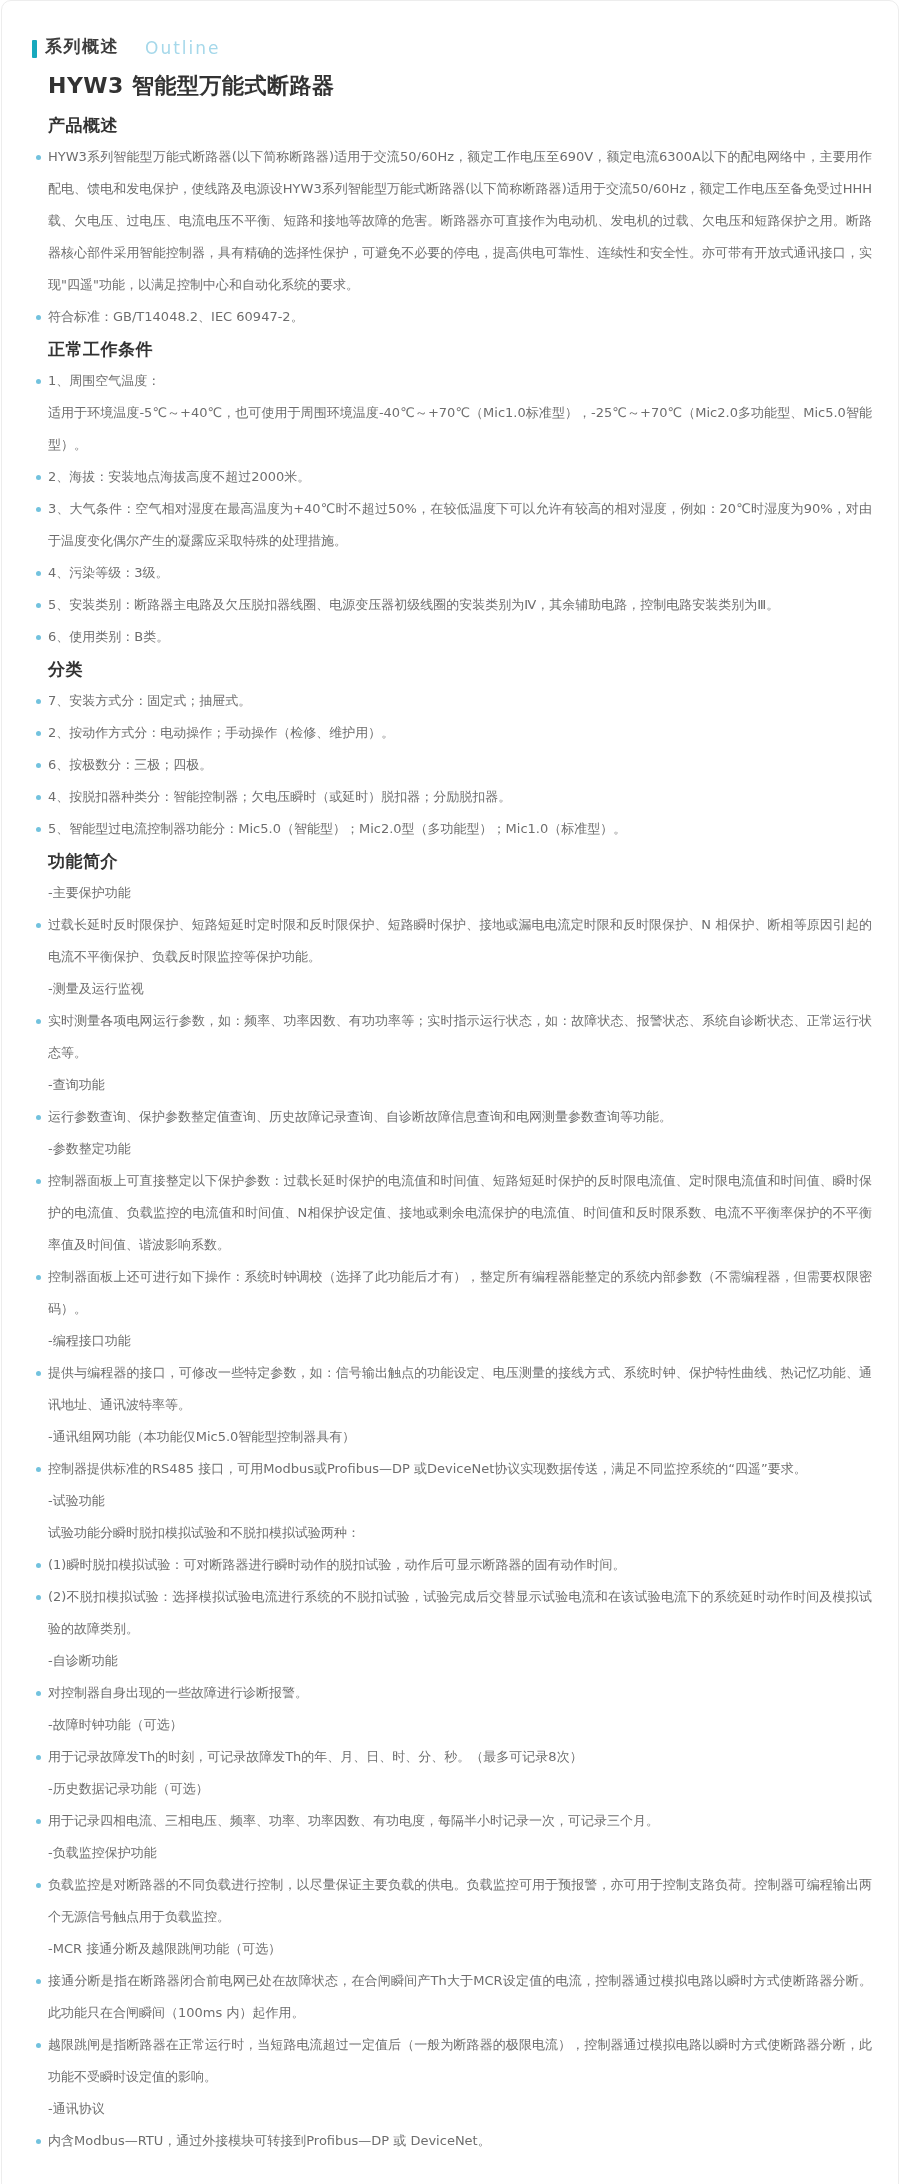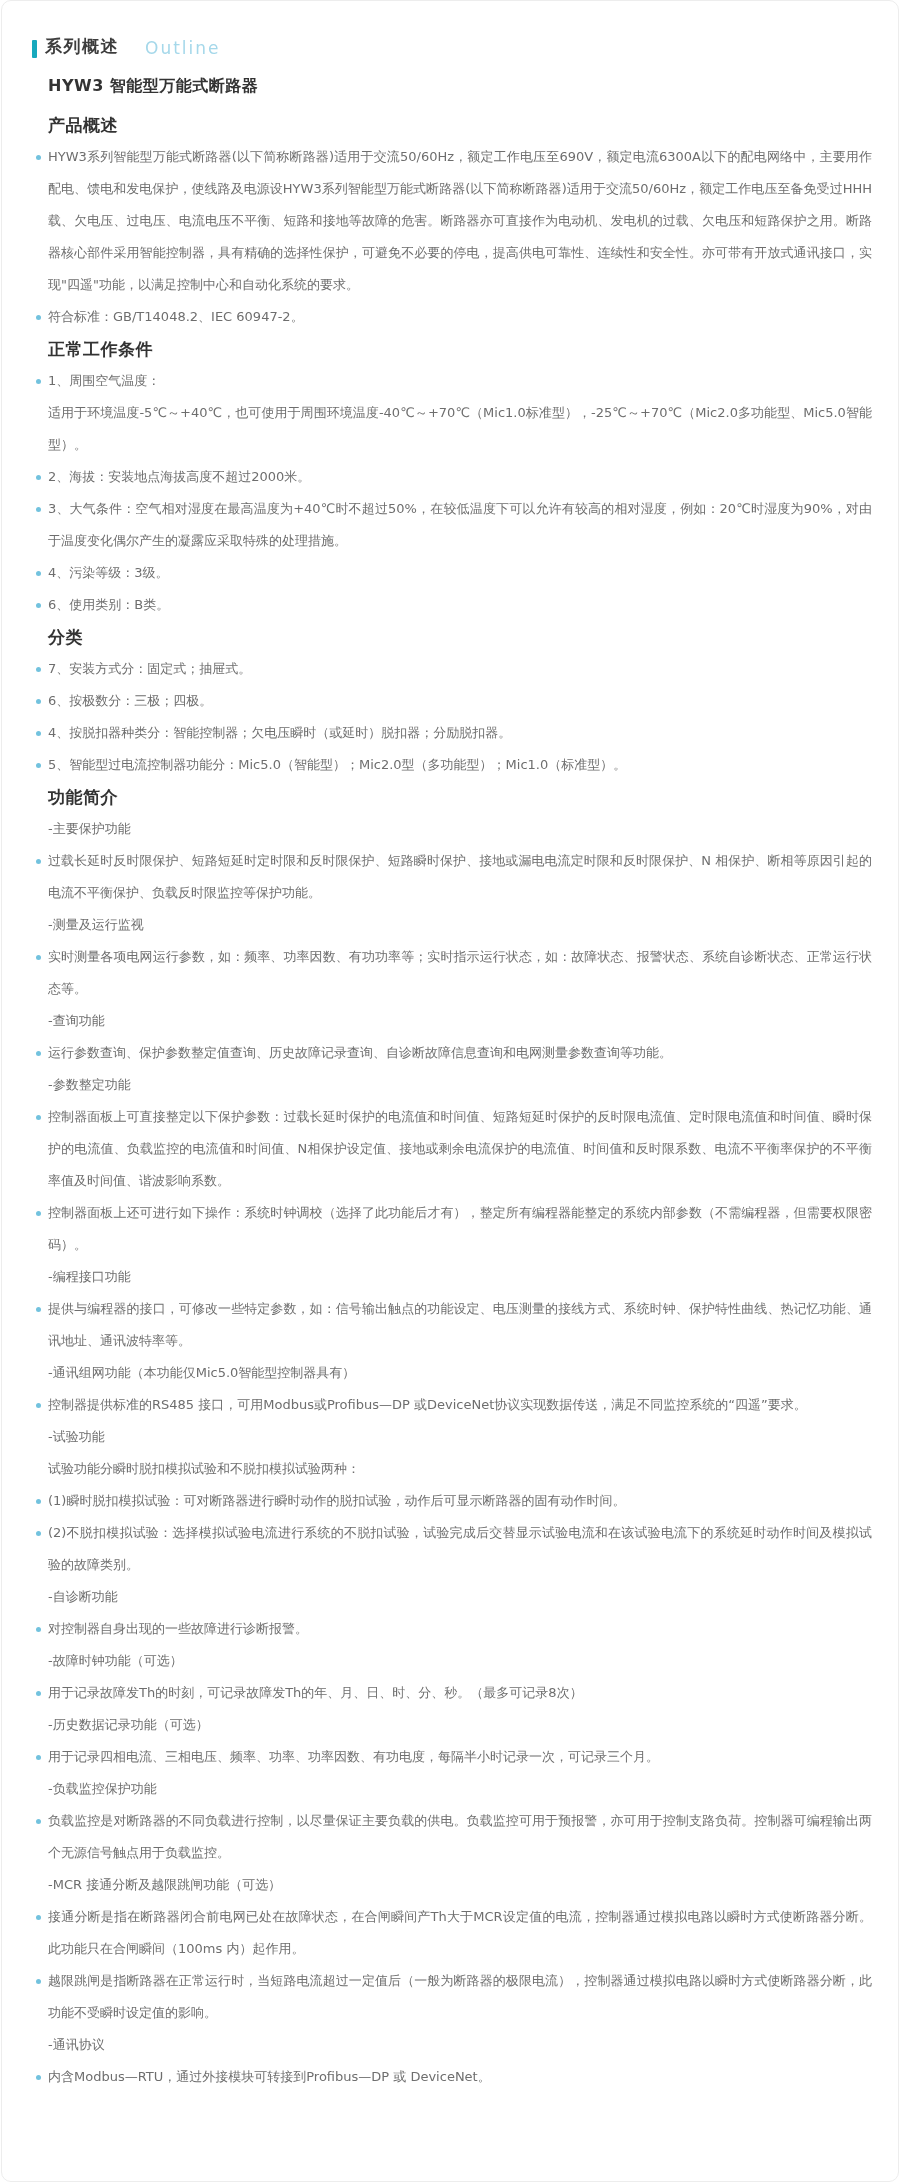--- a/index.html
+++ b/index.html
@@ -42,21 +42,21 @@
     letter-spacing: 1.5px;
   }
   .header-en {
     font-size: 17px;
     color: var(--accent-light, #a5d8ea);
     margin-left: 26px;
     letter-spacing: 2px;
   }
   
   .doc-title {
-    font-size: 16px;
+    font-size: 22px;
     font-weight: bold;
     color: #333333;
     margin: 0 0 6px 16px;
     line-height: 34px;
     letter-spacing: 0.5px;
   }
   
   .row {
     font-size: 13px;
     line-height: 32px;
@@ -102,23 +102,25 @@
     <div id="content">
         <div class="row heading"><span>产品概述</span></div>
         <div class="row bullet"><span class="dot"></span><span>HYW3系列智能型万能式断路器(以下简称断路器)适用于交流50/60Hz，额定工作电压至690V，额定电流6300A以下的配电网络中，主要用作配电、馈电和发电保护，使线路及电源设HYW3系列智能型万能式断路器(以下简称断路器)适用于交流50/60Hz，额定工作电压至备免受过HHH载、欠电压、过电压、电流电压不平衡、短路和接地等故障的危害。断路器亦可直接作为电动机、发电机的过载、欠电压和短路保护之用。断路器核心部件采用智能控制器，具有精确的选择性保护，可避免不必要的停电，提高供电可靠性、连续性和安全性。亦可带有开放式通讯接口，实现"四遥"功能，以满足控制中心和自动化系统的要求。</span></div>
         <div class="row bullet"><span class="dot"></span><span>符合标准：GB/T14048.2、IEC 60947-2。</span></div>
         <div class="row heading"><span>正常工作条件</span></div>
         <div class="row bullet"><span class="dot"></span><span>1、周围空气温度：</span></div>
         <div class="row plain"><span>适用于环境温度-5℃～+40℃，也可使用于周围环境温度-40℃～+70℃（Mic1.0标准型），-25℃～+70℃（Mic2.0多功能型、Mic5.0智能型）。</span></div>
         <div class="row bullet"><span class="dot"></span><span>2、海拔：安装地点海拔高度不超过2000米。</span></div>
         <div class="row bullet"><span class="dot"></span><span>3、大气条件：空气相对湿度在最高温度为+40℃时不超过50%，在较低温度下可以允许有较高的相对湿度，例如：20℃时湿度为90%，对由于温度变化偶尔产生的凝露应采取特殊的处理措施。</span></div>
         <div class="row bullet"><span class="dot"></span><span>4、污染等级：3级。</span></div>
+        <div class="row bullet"><span class="dot"></span><span>5、安装类别：断路器主电路及欠压脱扣器线圈、电源变压器初级线圈的安装类别为Ⅳ，其余辅助电路，控制电路安装类别为Ⅲ。</span></div>
         <div class="row bullet"><span class="dot"></span><span>6、使用类别：B类。</span></div>
         <div class="row heading"><span>分类</span></div>
         <div class="row bullet"><span class="dot"></span><span>7、安装方式分：固定式；抽屉式。</span></div>
+        <div class="row bullet"><span class="dot"></span><span>2、按动作方式分：电动操作；手动操作（检修、维护用）。</span></div>
         <div class="row bullet"><span class="dot"></span><span>6、按极数分：三极；四极。</span></div>
         <div class="row bullet"><span class="dot"></span><span>4、按脱扣器种类分：智能控制器；欠电压瞬时（或延时）脱扣器；分励脱扣器。</span></div>
         <div class="row bullet"><span class="dot"></span><span>5、智能型过电流控制器功能分：Mic5.0（智能型）；Mic2.0型（多功能型）；Mic1.0（标准型）。</span></div>
         <div class="row heading"><span>功能简介</span></div>
         <div class="row plain"><span>-主要保护功能</span></div>
         <div class="row bullet"><span class="dot"></span><span>过载长延时反时限保护、短路短延时定时限和反时限保护、短路瞬时保护、接地或漏电电流定时限和反时限保护、N 相保护、断相等原因引起的电流不平衡保护、负载反时限监控等保护功能。</span></div>
         <div class="row plain"><span>-测量及运行监视</span></div>
         <div class="row bullet"><span class="dot"></span><span>实时测量各项电网运行参数，如：频率、功率因数、有功功率等；实时指示运行状态，如：故障状态、报警状态、系统自诊断状态、正常运行状态等。</span></div>
         <div class="row plain"><span>-查询功能</span></div>
         <div class="row bullet"><span class="dot"></span><span>运行参数查询、保护参数整定值查询、历史故障记录查询、自诊断故障信息查询和电网测量参数查询等功能。</span></div>

